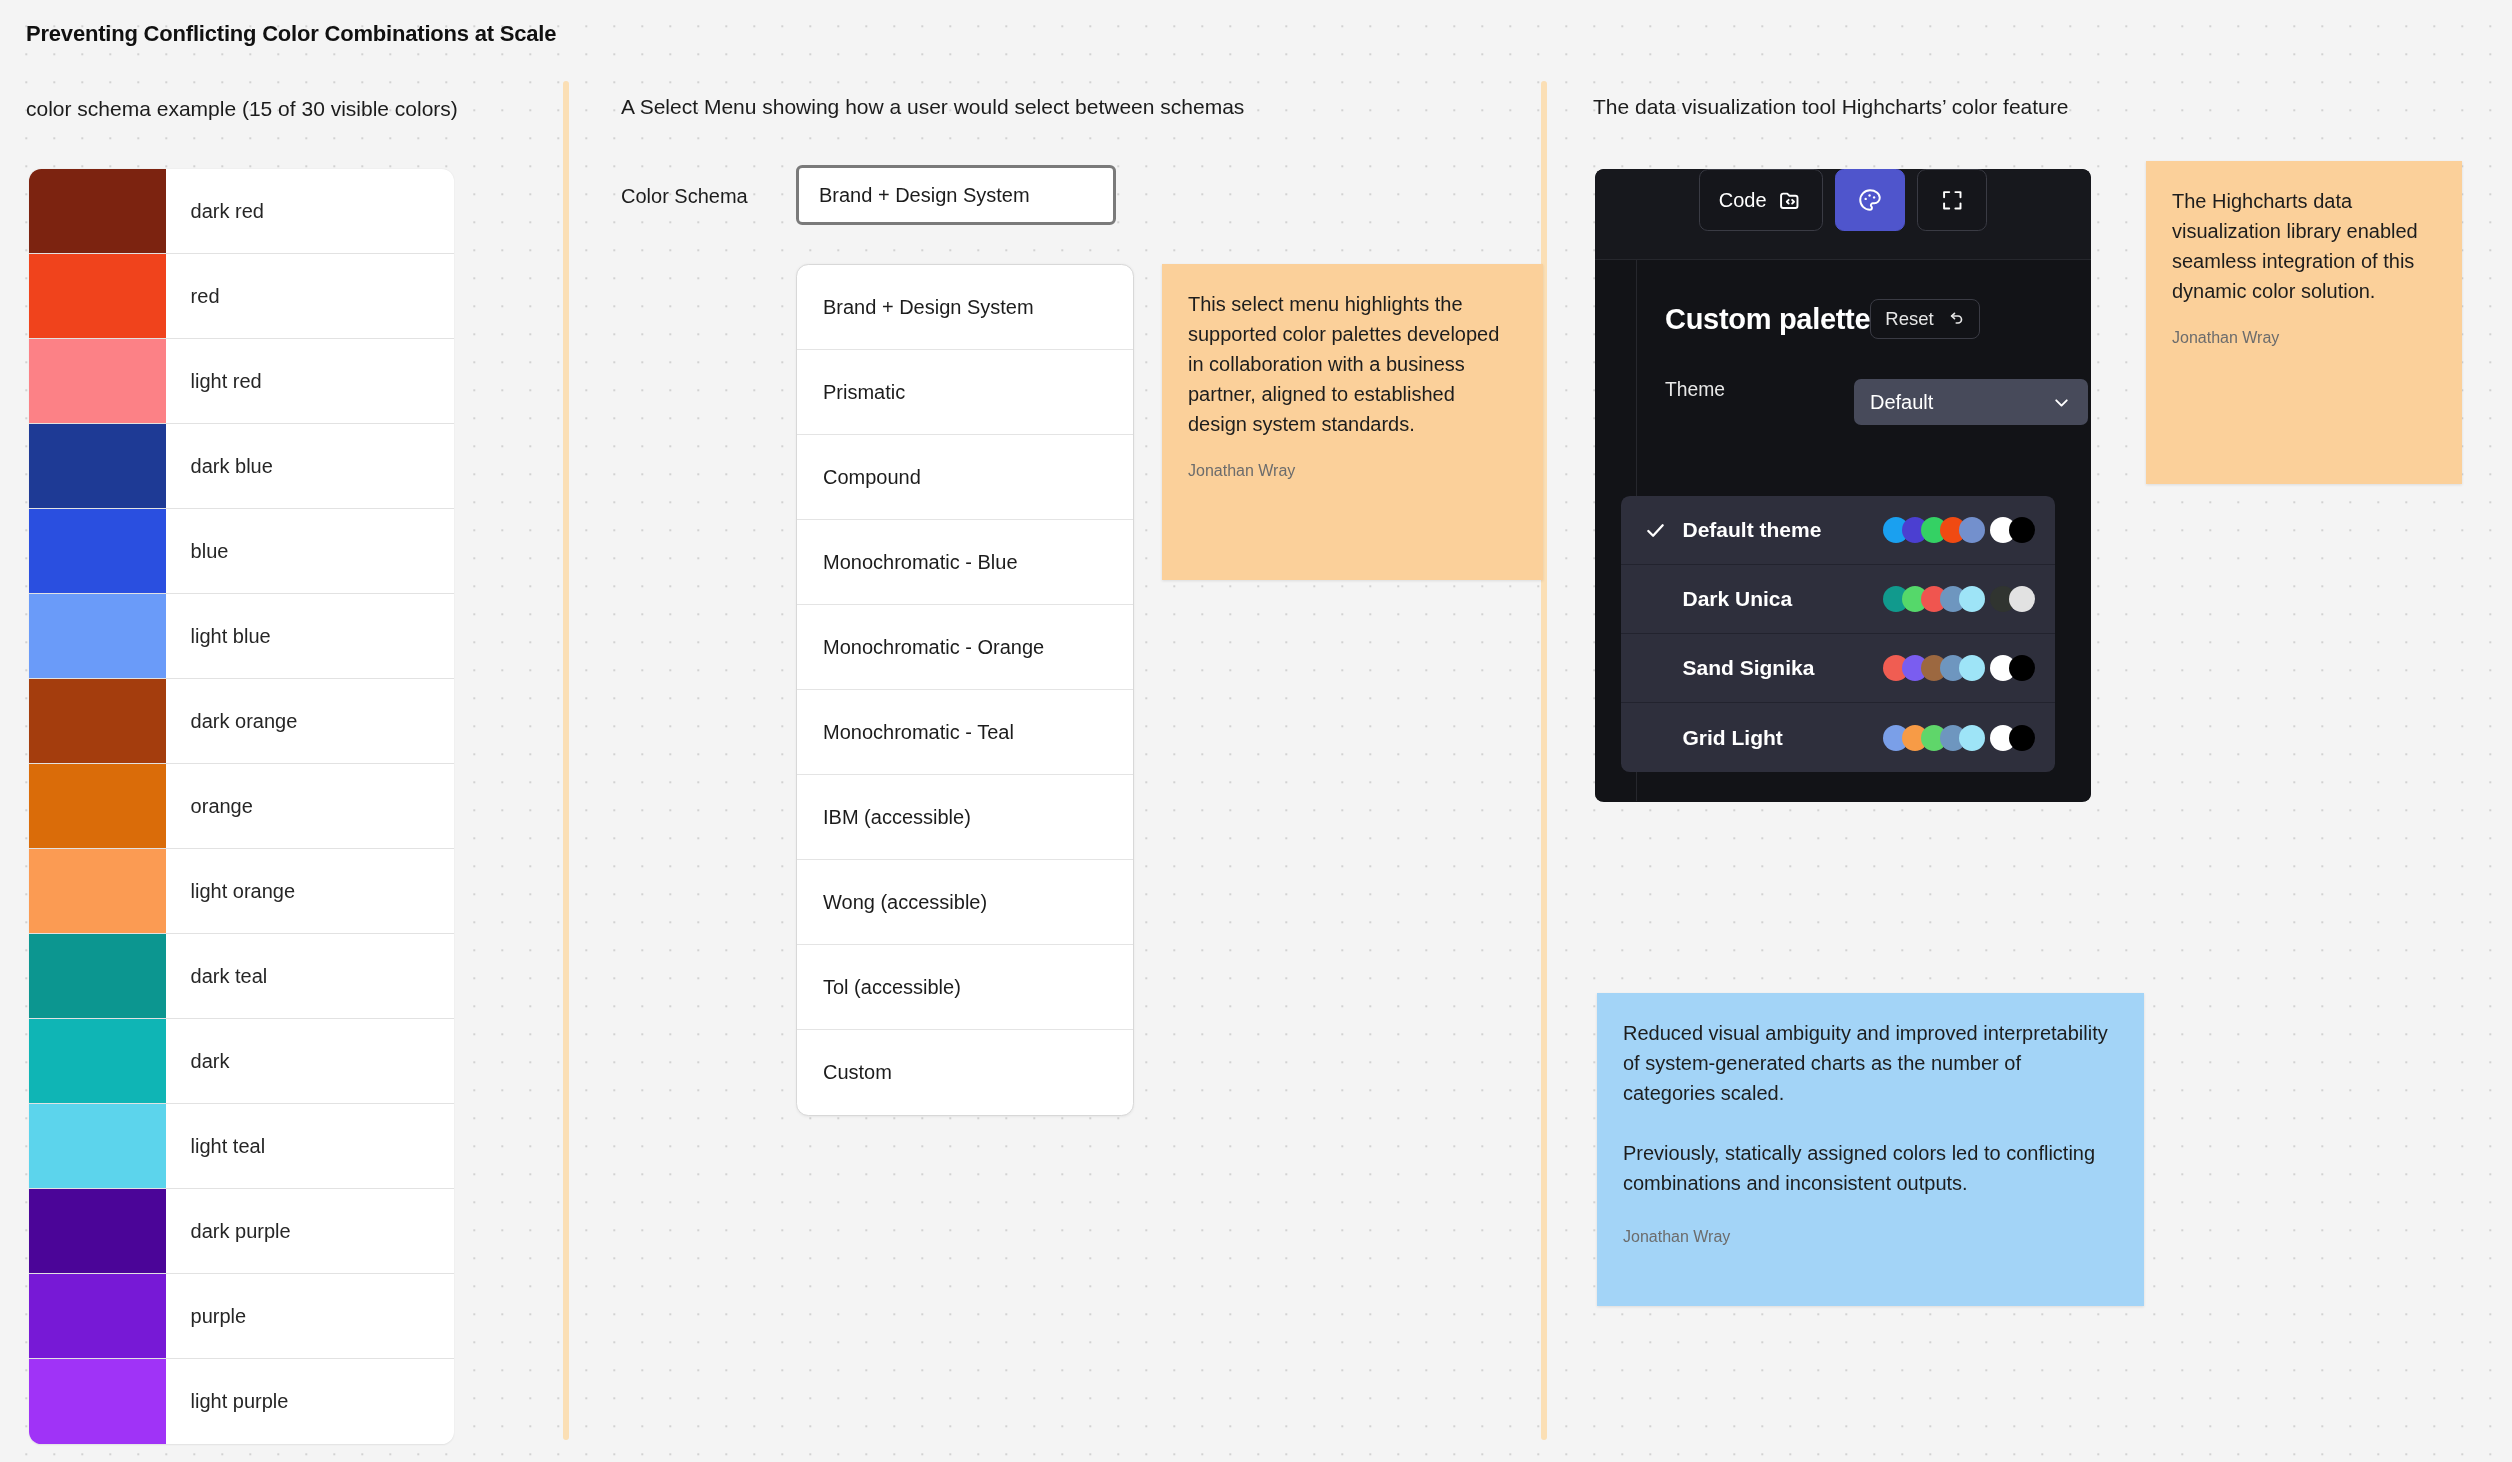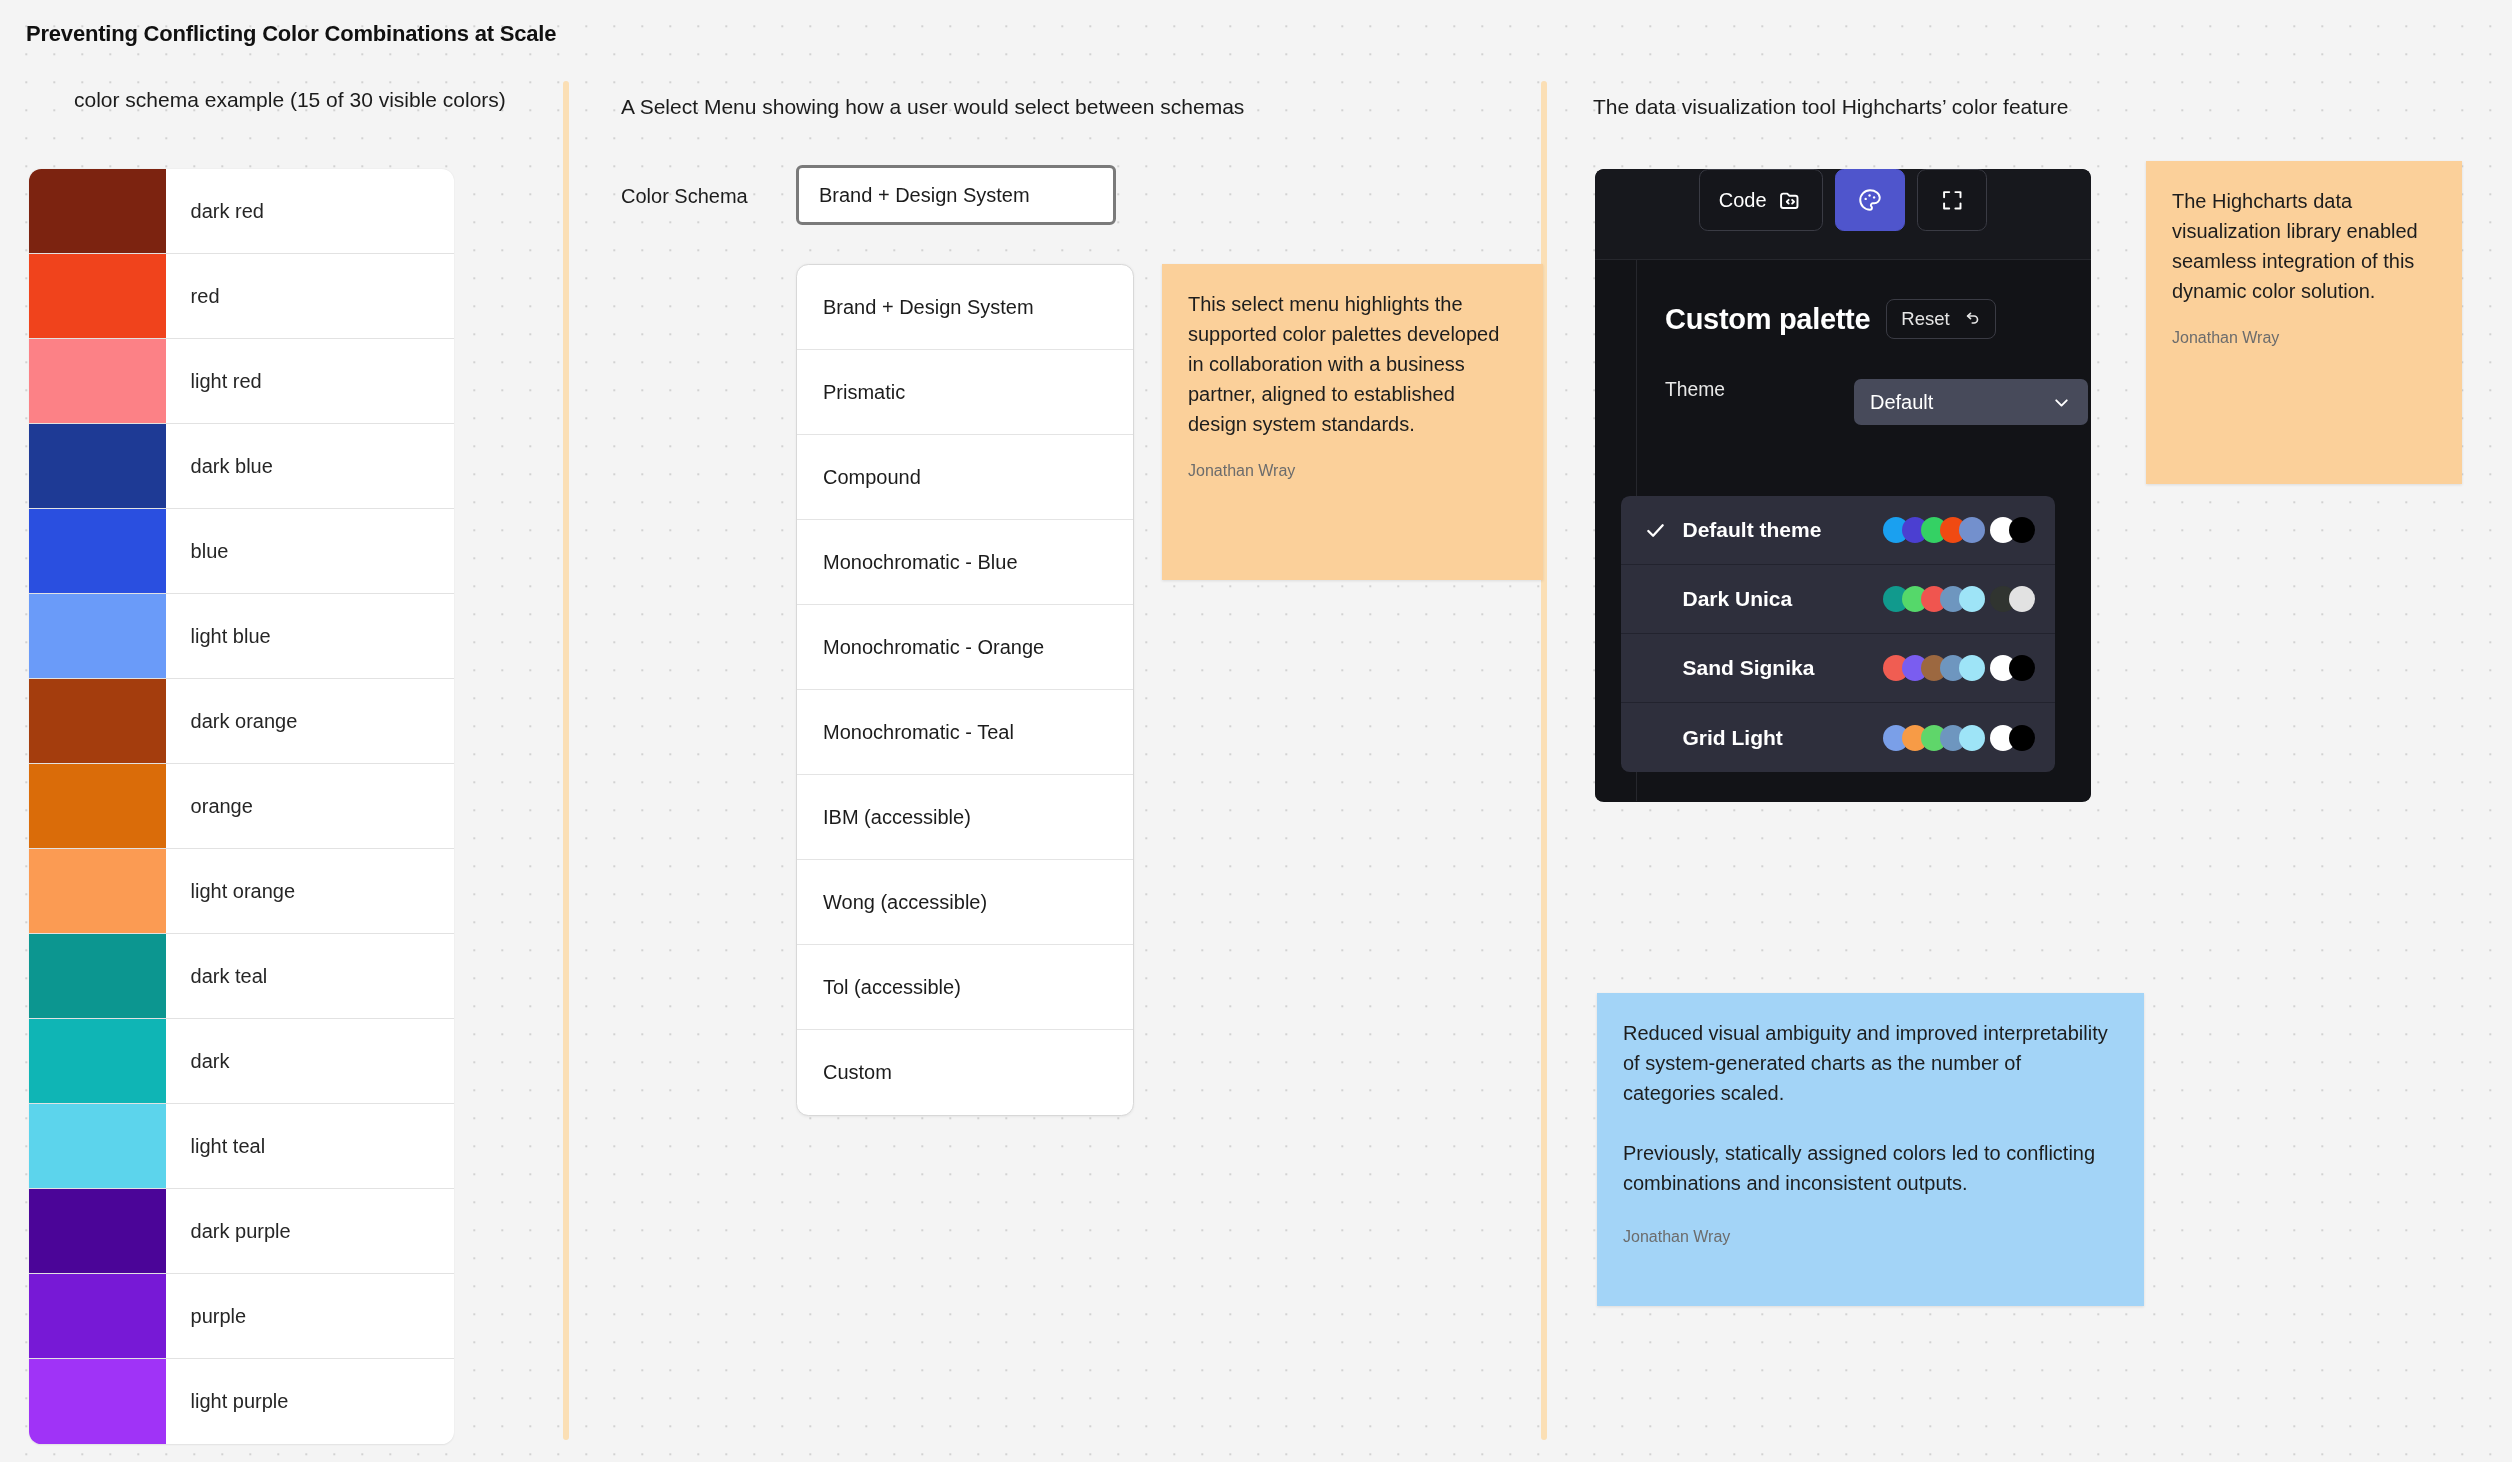--- a/index.html
+++ b/index.html
@@ -43,21 +43,21 @@
   .divider.d1 { left: 563px; }
   .divider.d2 { left: 1541px; }
 
   
   .col-header {
     position: absolute;
     font-size: 21px;
     color: #1c1c1c;
     white-space: nowrap;
   }
-  .col-header.c1 { left: 26px;   top: 88px; margin-left: 48px; }
+  .col-header.c1 { left: 26px;   top: 97px; }
   .col-header.c2 { left: 621px;  top: 95px; }
   .col-header.c3 { left: 1593px; top: 95px; }
 
   
   .swatch-card {
     position: absolute;
     left: 29px;
     top: 169px;
     width: 425px;
     background: #ffffff;
@@ -206,21 +206,20 @@
   }
   .hc-rail {
     position: absolute;
     left: 41px; top: 0; bottom: 0;
     width: 0.9px;
     background: #26272d;
   }
   .hc-head {
     display: flex;
     align-items: center;
-    gap: 16px;
     padding: 39px 0 0 29px;
   }
   .hc-title {
     font-size: 29px;
     font-weight: bold;
     color: #ffffff;
     letter-spacing: -0.3px;
   }
   .hc-reset {
     display: flex;

